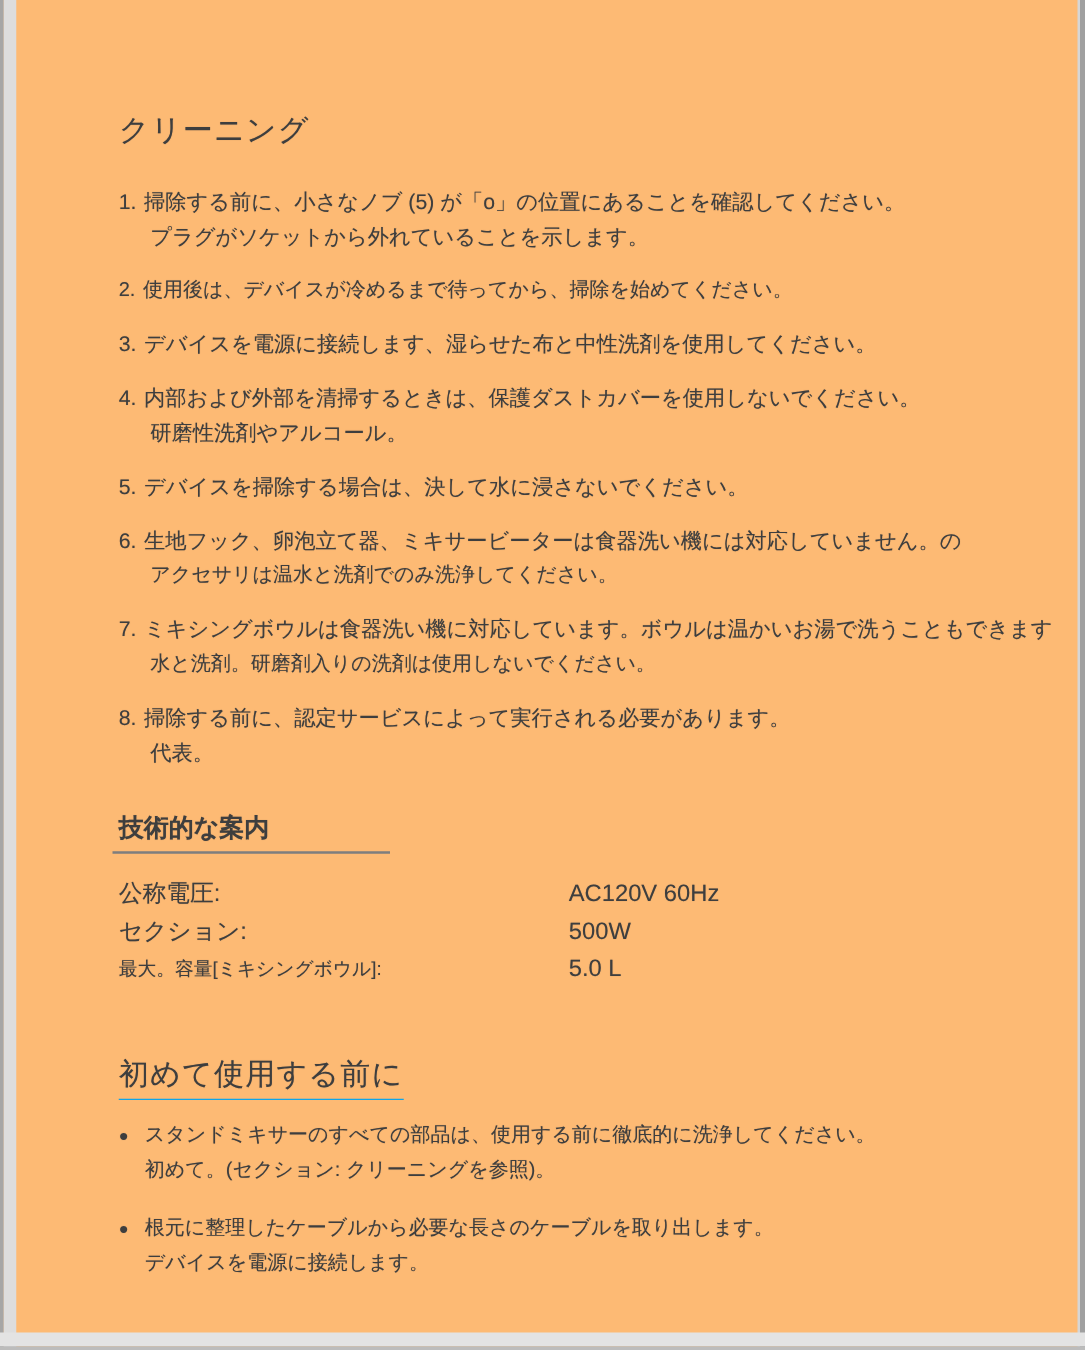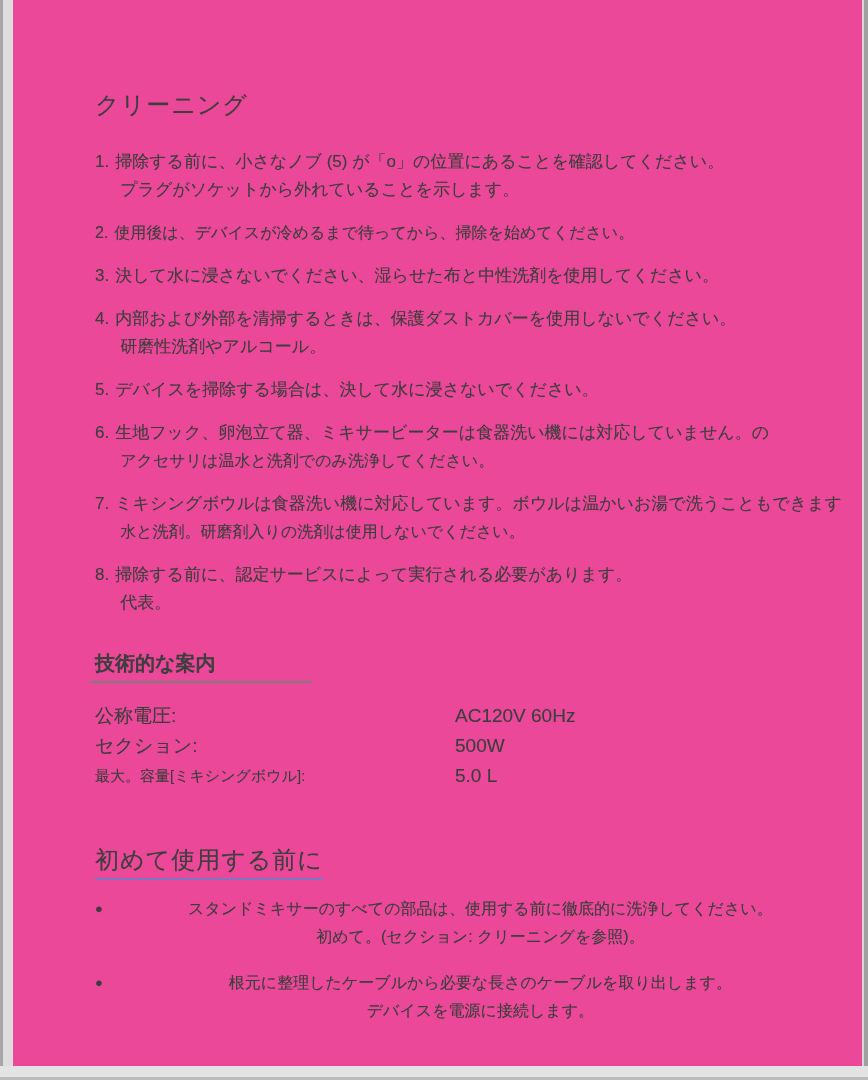--- a/index.html
+++ b/index.html
@@ -5,21 +5,21 @@
   html, body {
     margin: 0;
     padding: 0;
     background: #fcfcfc;
     font-family: "Liberation Sans", "DejaVu Sans", sans-serif;
   }
   .page {
     position: relative;
     width: 868px;
     height: 1080px;
-    background: #ec4899;
+    background: #fdba74;
     overflow: hidden;
     color: #3e3e3e;
   }
   
   .edge { position: absolute; z-index: 5; }
   .edge-left-dark   { left: 0; top: 0; width: 3px;  height: 100%; background: #a6a6a6; }
   .edge-left-light  { left: 3px; top: 0; width: 10px; height: 100%; background: #dddddd; }
   .edge-right-dark  { right: 0; top: 0; width: 4px; height: 100%; background: #a0a0a0; }
   .edge-right-line  { right: 4px; top: 0; width: 2px; height: 100%; background: #d6d6d6; }
   .edge-bottom-light{ left: 0; bottom: 3px; width: 100%; height: 11px; background: #e3e3e3; }
@@ -94,21 +94,21 @@
     font-size: 16px;
     line-height: 28px;
     margin-bottom: 18px;
   }
   .bullet .marker {
     flex: 0 0 auto;
     font-size: 13px;
     line-height: 28px;
     margin-right: 13px;
   }
-  .bullet-lines { flex: 1 1 auto; text-align: center; }
+  .bullet-lines { flex: 1 1 auto; }
 </style>
 </head>
 <body>
 
 <div class="page">
 
   <div class="edge edge-left-dark"></div>
   <div class="edge edge-left-light"></div>
   <div class="edge edge-right-line"></div>
   <div class="edge edge-right-dark"></div>
@@ -132,21 +132,21 @@
       <div class="step small">
         <span class="num">2.</span>
         <div class="step-lines">
           <div class="line">使用後は、デバイスが冷めるまで待ってから、掃除を始めてください。</div>
         </div>
       </div>
 
       <div class="step">
         <span class="num">3.</span>
         <div class="step-lines">
-          <div class="line">決して水に浸さないでください、湿らせた布と中性洗剤を使用してください。</div>
+          <div class="line">デバイスを電源に接続します、湿らせた布と中性洗剤を使用してください。</div>
         </div>
       </div>
 
       <div class="step">
         <span class="num">4.</span>
         <div class="step-lines">
           <div class="line">内部および外部を清掃するときは、保護ダストカバーを使用しないでください。</div>
           <div class="line">研磨性洗剤やアルコール。</div>
         </div>
       </div>

